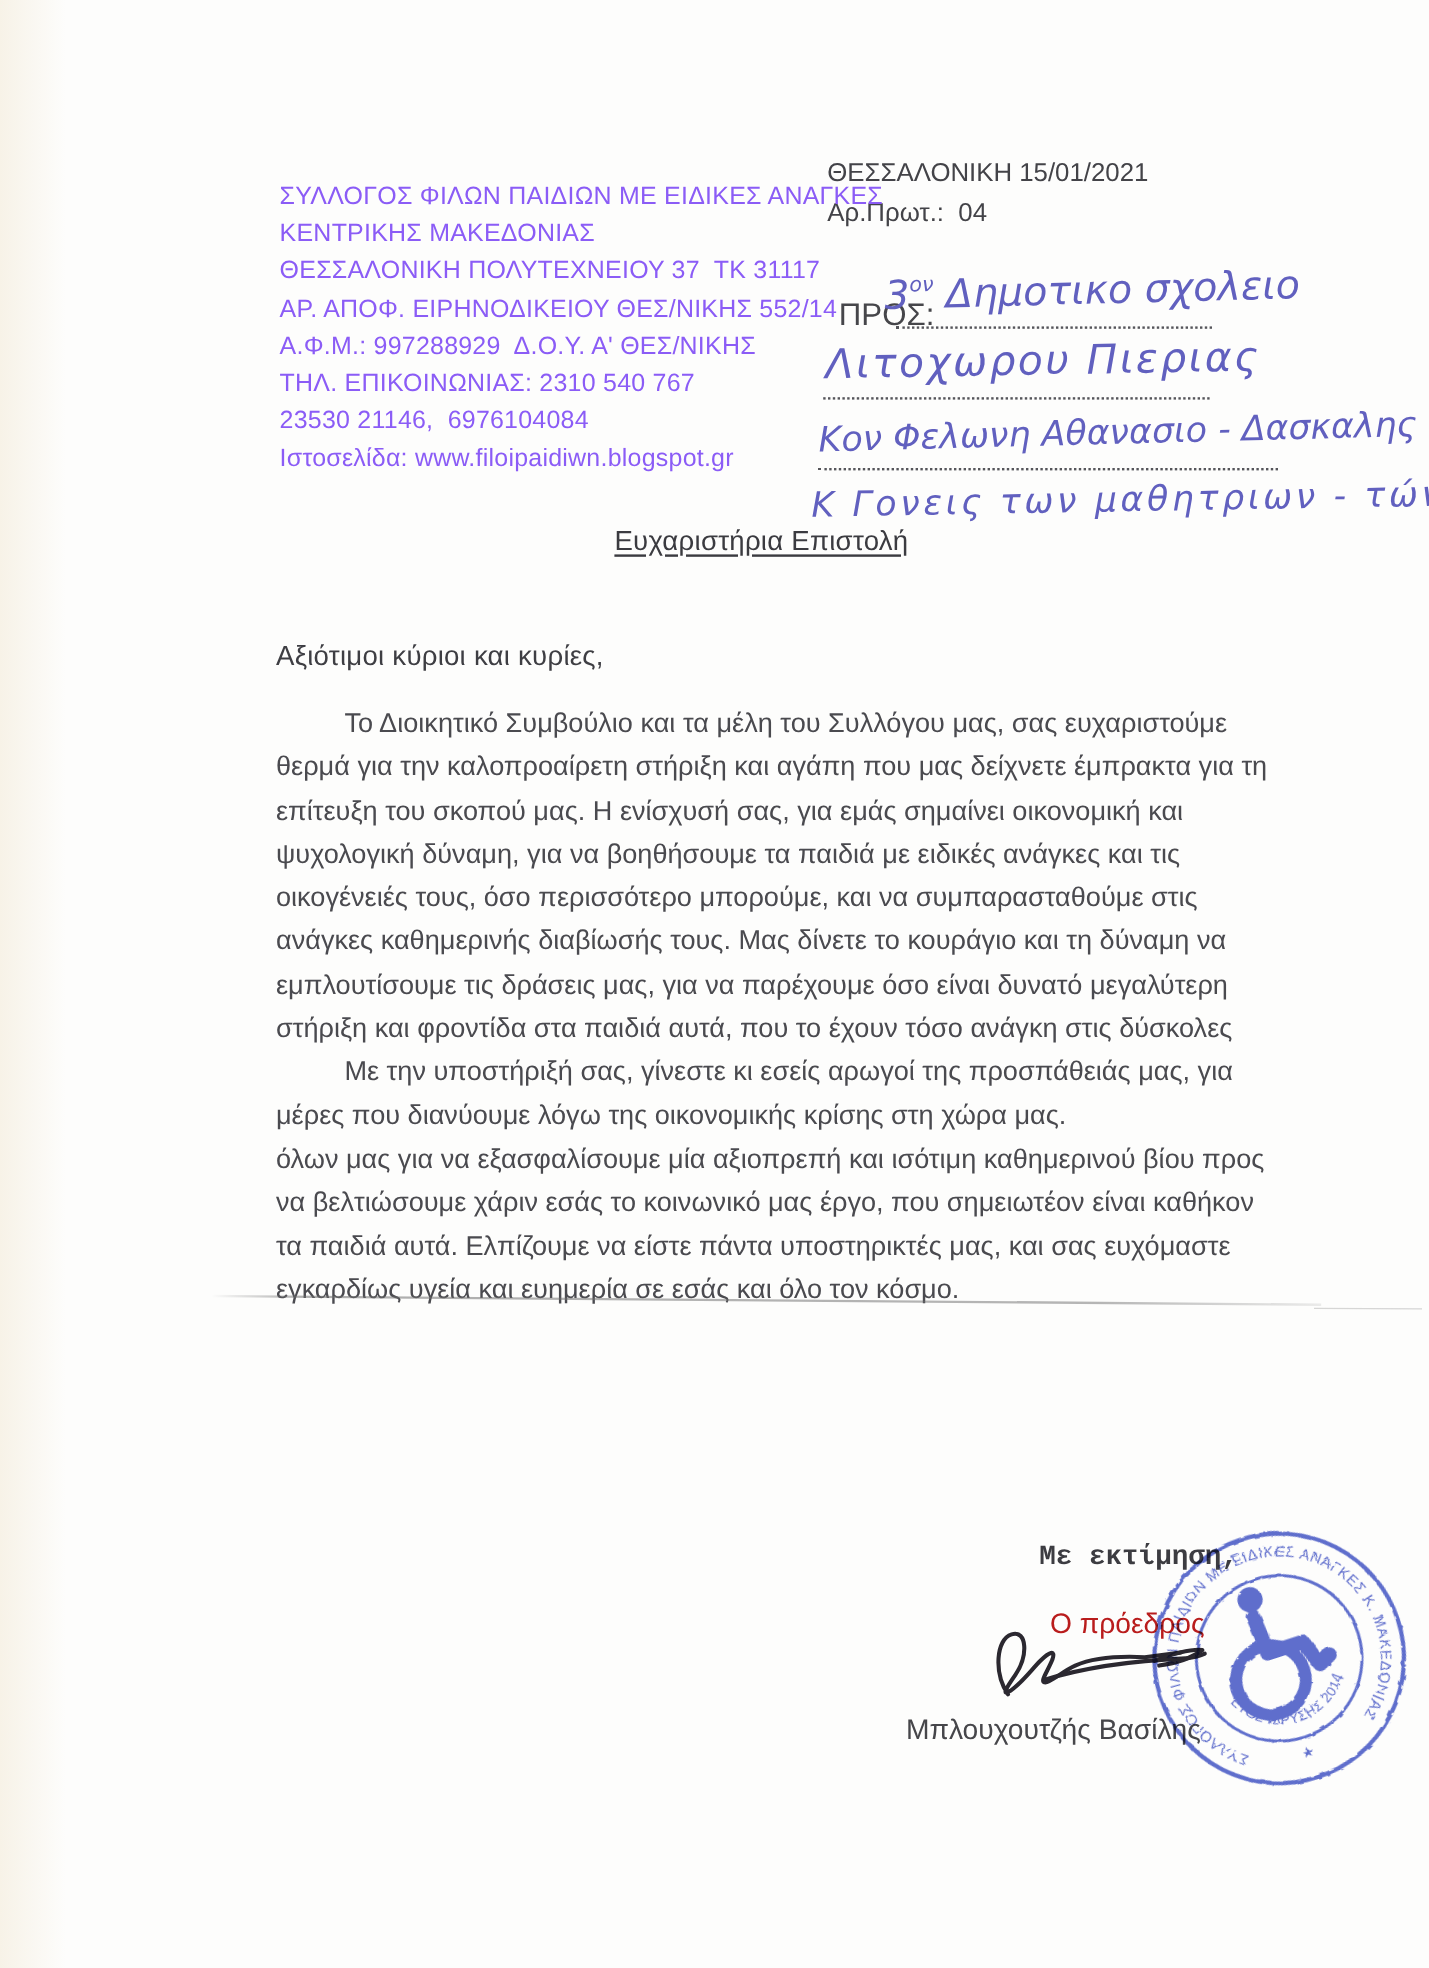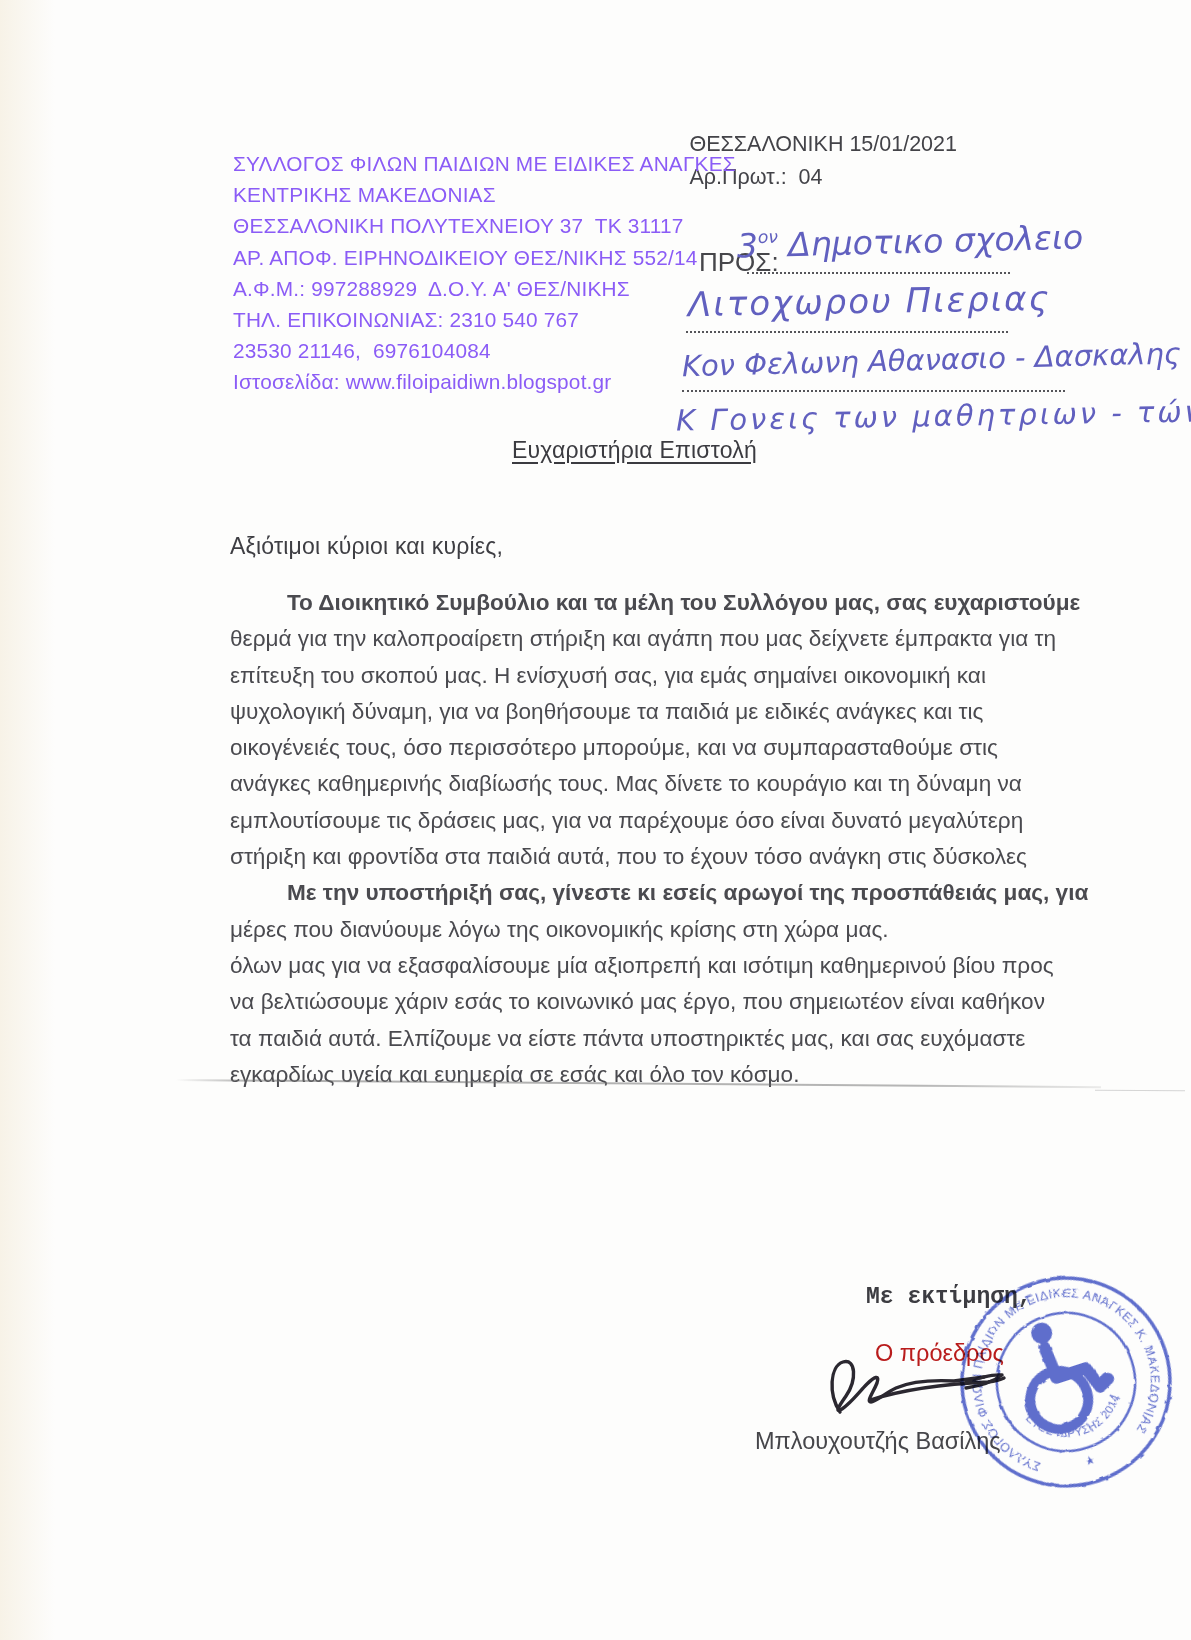--- a/index.html
+++ b/index.html
@@ -41,21 +41,21 @@
 
   .title{position:absolute;left:512px;top:437px;font-size:23px;color:#3b3b40;
     text-decoration:underline;text-underline-offset:4px;letter-spacing:.2px;}
 
   .salutation{position:absolute;left:230px;top:533px;font-size:23px;
     font-weight:400;letter-spacing:.2px;color:#3e3e43;}
 
   .body-block{position:absolute;left:230px;top:585px;width:775px;
     font-size:22.6px;line-height:36.3px;color:#4a4a4f;}
   .body-block .line{white-space:nowrap;}
-  .body-block .indent{padding-left:57px;font-weight:bold;}
+  .body-block .indent{padding-left:57px;}
 
   .crease{position:absolute;left:176px;top:1079px;width:925px;height:2px;
     background:linear-gradient(90deg, rgba(120,120,120,0), rgba(110,110,110,.55) 8%,
                rgba(110,110,110,.5) 80%, rgba(130,130,130,.15));
     transform:rotate(.45deg);transform-origin:left center;}
   .crease2{position:absolute;left:1095px;top:1090px;width:90px;height:1px;
     background:rgba(140,140,140,.35);transform:rotate(.3deg);}
 
   .regards{position:absolute;left:866px;top:1284px;font-size:23px;font-weight:700;color:#3c3c41;font-family:Liberation Mono, monospace;}
   .role{position:absolute;left:875px;top:1340px;font-size:23.5px;color:#b91c1c;}

